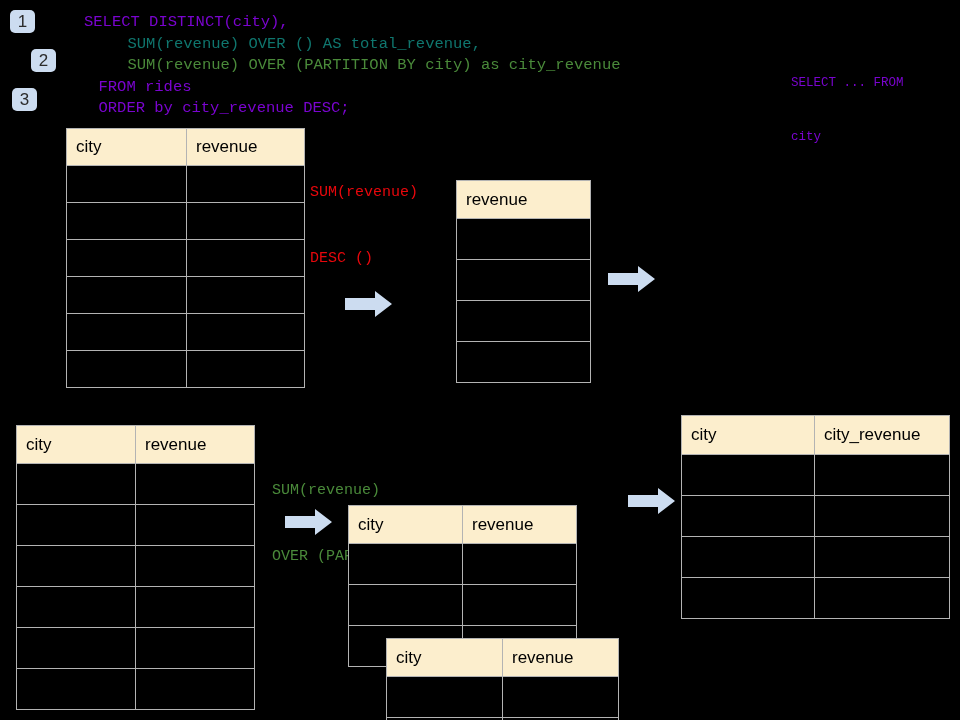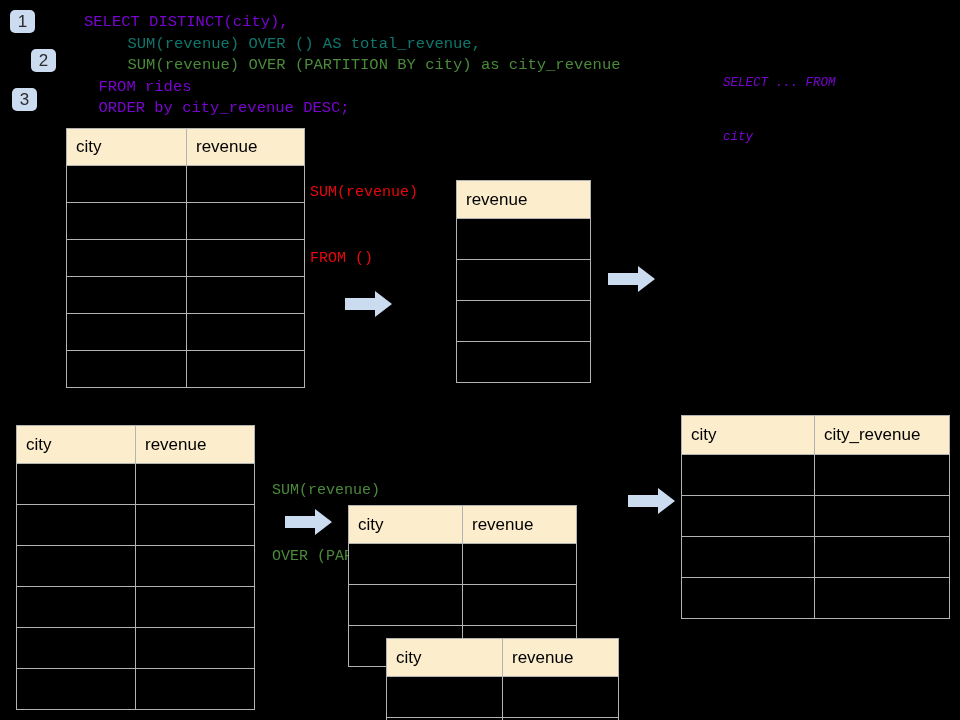--- a/index.html
+++ b/index.html
@@ -97,28 +97,28 @@
 <div id="stage">
 
   <div id="badge-layer">
       <div class="badge" style="left: 10px; top: 10px;">1</div>
       <div class="badge" style="left: 31px; top: 49px;">2</div>
       <div class="badge" style="left: 12px; top: 88px;">3</div>
     </div>
 
   <div id="sql-block" class="sql" style="left:84px; top:12px;"><div class="sql-purple" style="padding-left: 0px;">SELECT DISTINCT(city),</div><div class="sql-red" style="padding-left: 43.5px;">SUM(revenue) OVER () AS total_revenue,</div><div class="sql-green" style="padding-left: 43.5px;">SUM(revenue) OVER (PARTITION BY city) as city_revenue</div><div class="sql-purple" style="padding-left: 14.5px;">FROM rides</div><div class="sql-purple" style="padding-left: 14.5px;">ORDER by city_revenue DESC;</div></div>
 
-  <div class="sidenote" style="left:723px; top:38px;font-style:italic;">
+  <div class="sidenote" style="left:791px; top:38px;">
     <div>SELECT ... FROM</div>
     <div>city</div>
   </div>
 
   <div class="annot annot-red" style="left:310px; top:138px;">
     <div>SUM(revenue)</div>
-    <div>FROM ()</div>
+    <div>DESC ()</div>
   </div>
 
   <div class="annot annot-green" style="left:272px; top:436px;">
     <div>SUM(revenue)</div>
     <div>OVER (PARTITION</div>
   </div>
 
   <div id="table-layer">
       <table class="tbl" style="left: 66px; top: 128px;">
         <colgroup>

